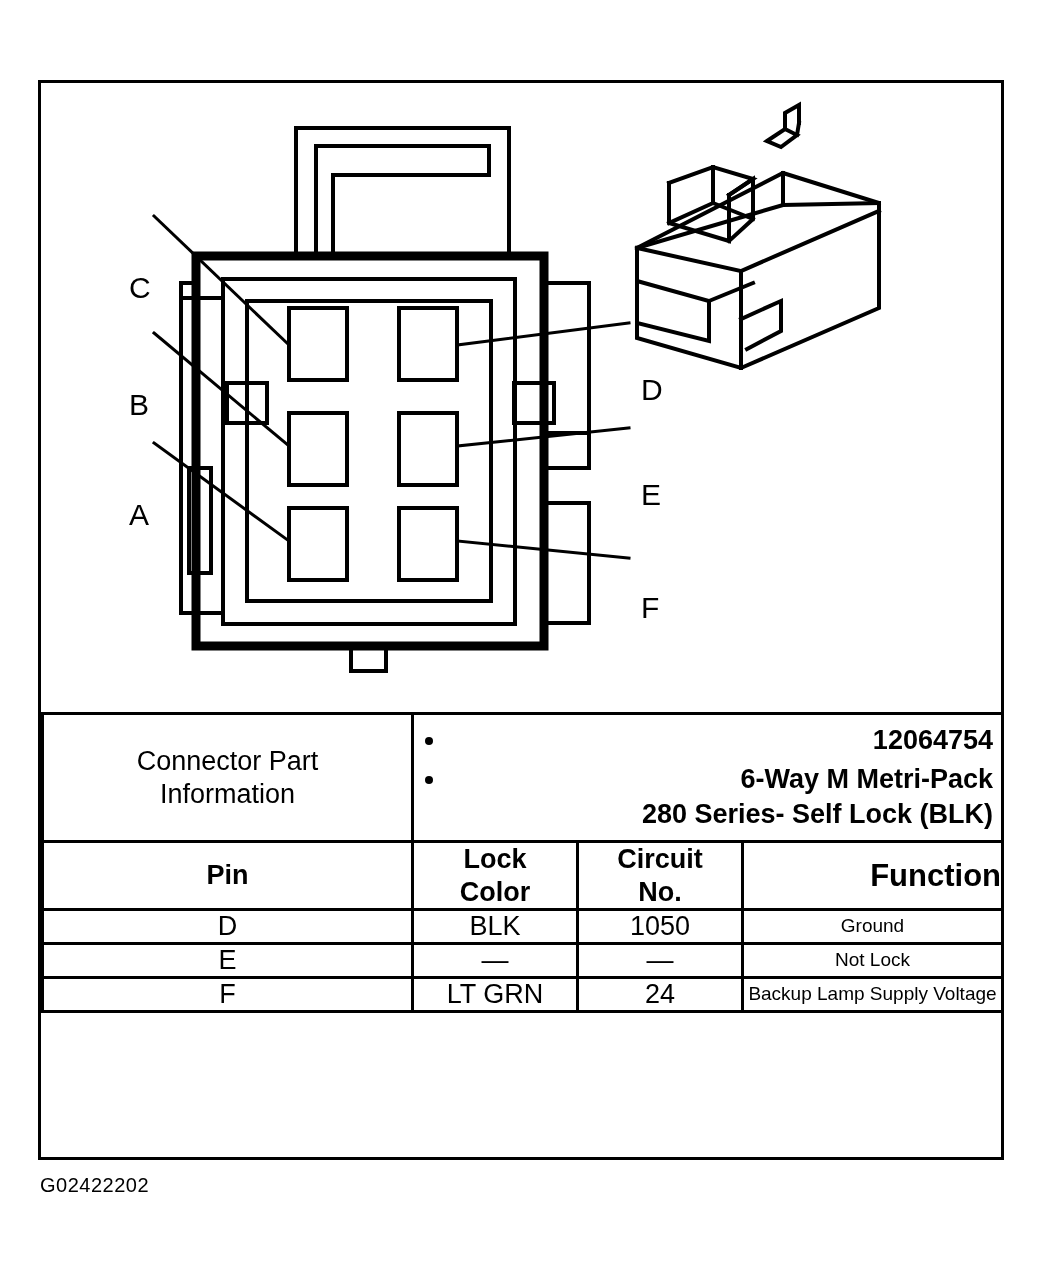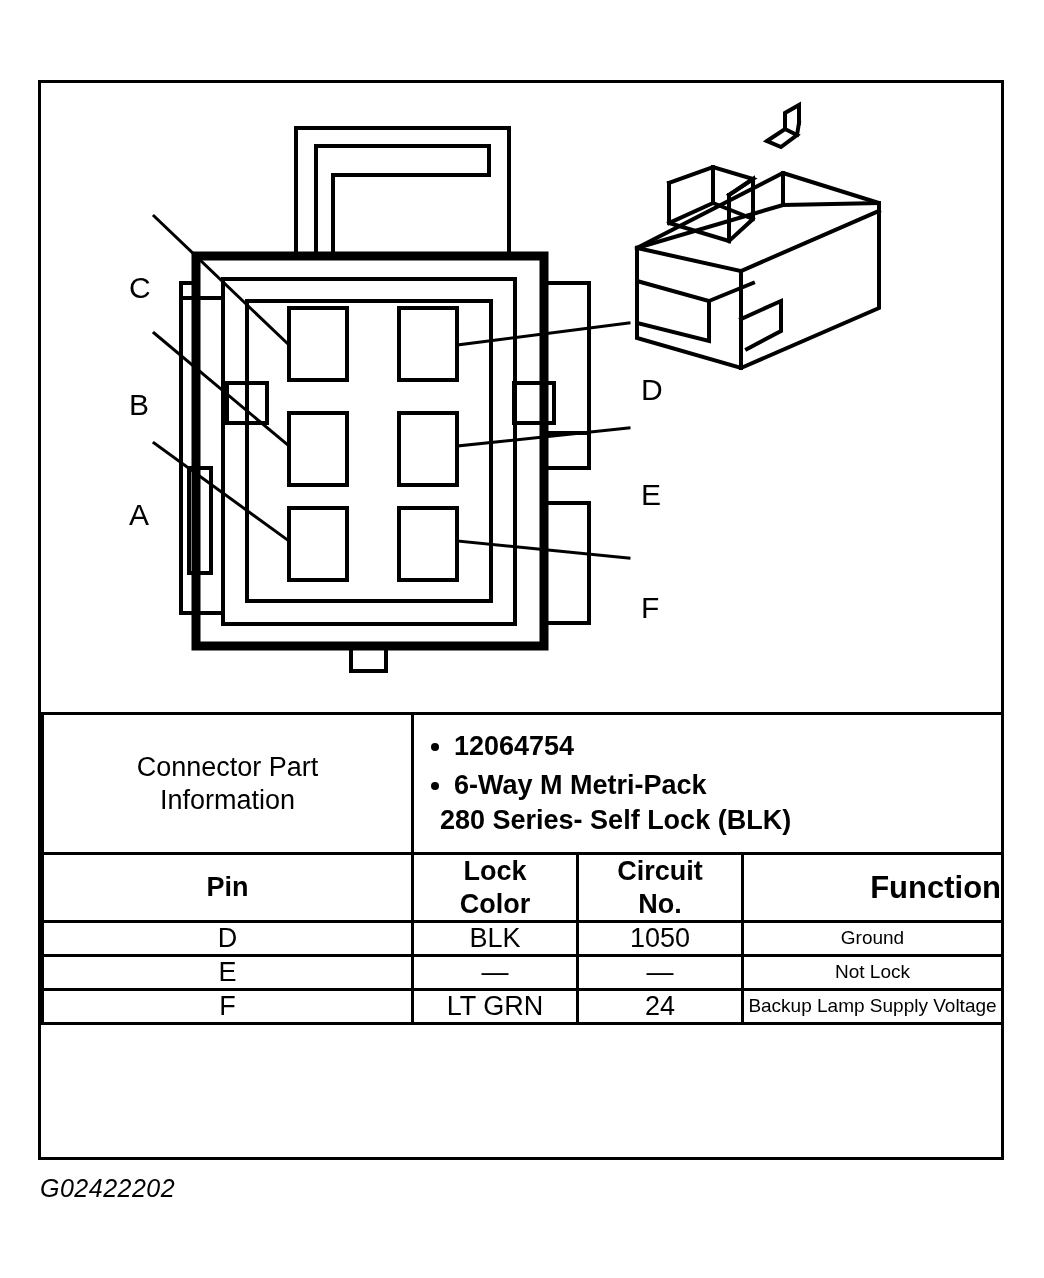--- a/index.html
+++ b/index.html
@@ -63,23 +63,24 @@
     line-height: 1.22;
     padding: 14px 8px;
   }
   .cpi-list {
     padding: 12px 10px 12px 36px;
     font-size: 27px;
     font-weight: bold;
     line-height: 1.3;
   }
   .cpi-list ul {
-    margin: 14px;
+    margin: 8px;
     padding: 0 0 0 26px;
     list-style: disc;
+    text-align: right;
   }
   .cpi-list li {
     margin: 4px 0;
   }
   .cpi-list li .l2 {
     display: block;
     margin-left: -14px;
   }
 
   .hdr {
@@ -104,23 +105,22 @@
     text-align: center;
     font-size: 19px;
     padding: 8px 6px 8px 12px;
     line-height: 1.2;
   }
 
   #figure-id {
     position: absolute;
     left: 40px;
     top: 1174px;
-    font-size: 25px;
+    font-size: 20px;
     letter-spacing: 0.5px;
-    font-style: italic;
   }
 
   .lbl {
     position: absolute;
     font-size: 30px;
     font-family: "Liberation Sans", sans-serif;
   }
 </style>
 </head>
 <body>

